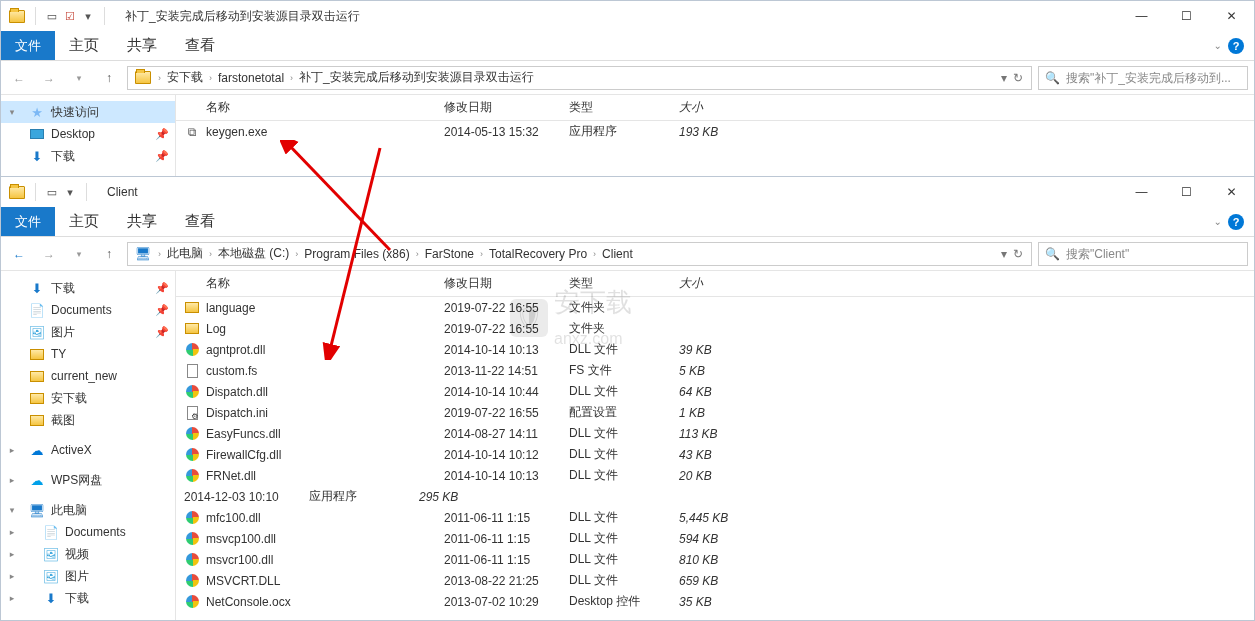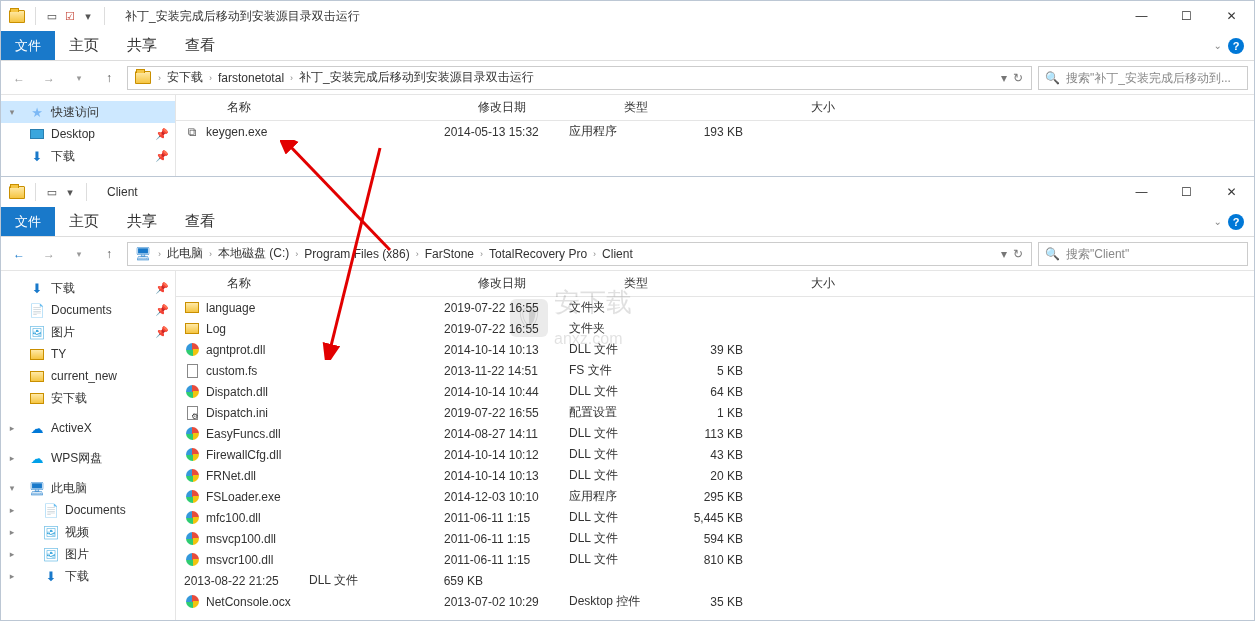--- a/index.html
+++ b/index.html
@@ -56,25 +56,25 @@
 .ic-download { color: #1979ca; font-size: 13px; }
 .ic-doc { color: #5a5a5a; font-size: 13px; }
 .ic-pic { color: #3aa6dd; font-size: 13px; }
 .ic-folder { width: 14px; height: 11px; background: linear-gradient(#ffe9a6, #f5c542); border: 1px solid #c98f00; }
 .ic-cloud { color: #0078d7; font-size: 13px; }
 .ic-wps { color: #00a0e9; font-size: 13px; }
 .ic-pc { color: #1979ca; font-size: 13px; }
 
 .listarea { flex: 1; display: flex; flex-direction: column; overflow: hidden; }
 .list-header { display: flex; height: 26px; border-bottom: 1px solid #e5e5e5; align-items: center; font-size: 12px; color: #333; }
-.col { padding: 0 0; margin-left: 21px; }
+.col { padding: 0 8px; }
 .col-name { width: 260px; padding-left: 30px; }
 .col-date { width: 125px; }
 .col-type { width: 110px; }
-.col-size { width: 80px; text-align: right; }
+.col-size { width: 80px; text-align: left; font-style: italic; }
 
 .list-body { flex: 1; overflow: auto; }
 .row { display: flex; height: 21px; align-items: center; font-size: 12px; color: #333; }
 .cell { padding: 0 8px; white-space: nowrap; overflow: hidden; }
 .cell-name { width: 260px; display: flex; align-items: center; gap: 6px; padding-left: 8px; }
 .file-icon { width: 16px; height: 16px; display: flex; align-items: center; justify-content: center; }
 .fi-exe { color: #555; font-size: 12px; }
 .fi-folder { width: 14px; height: 11px; background: linear-gradient(#ffe9a6, #f5c542); border: 1px solid #c98f00; }
 .fi-dll { width: 13px; height: 13px; border-radius: 50%; background: conic-gradient(#e74c3c 0 90deg, #f1c40f 90deg 180deg, #2ecc71 180deg 270deg, #3498db 270deg 360deg); }
 .fi-file { width: 11px; height: 14px; border: 1px solid #888; background: #fff; }
@@ -291,20 +291,28 @@
           <span>current_new</span>
         </div>
         <div class="nav-item">
           <span class="nav-caret empty">▸</span>
           <span style=""></span>
           <span class="nav-icon">
             <span class="ic-folder"></span>
           </span>
           <span>安下载</span>
         </div>
+        <div class="nav-item">
+          <span class="nav-caret empty">▸</span>
+          <span style=""></span>
+          <span class="nav-icon">
+            <span class="ic-folder"></span>
+          </span>
+          <span>截图</span>
+        </div>
         <div style="height: 8px;"></div>
         <div class="nav-item">
           <span class="nav-caret ">▸</span>
           <span style=""></span>
           <span class="nav-icon ic-cloud">☁</span>
           <span>ActiveX</span>
         </div>
         <div style="height: 8px;"></div>
         <div class="nav-item">
           <span class="nav-caret ">▸</span>
@@ -445,26 +453,20 @@
               <span class="file-icon">
                 <span class="fi-dll"></span>
               </span>
               <span>FRNet.dll</span>
             </div>
             <div class="cell col-date">2014-10-14 10:13</div>
             <div class="cell col-type">DLL 文件</div>
             <div class="cell col-size">20 KB</div>
           </div>
           <div class="row">
-            <div class="cell cell-name">
-              <span class="file-icon">
-                <span class="fi-dll"></span>
-              </span>
-              <span>FSLoader.exe</span>
-            </div>
             <div class="cell col-date">2014-12-03 10:10</div>
             <div class="cell col-type">应用程序</div>
             <div class="cell col-size">295 KB</div>
           </div>
           <div class="row">
             <div class="cell cell-name">
               <span class="file-icon">
                 <span class="fi-dll"></span>
               </span>
               <span>mfc100.dll</span>
@@ -489,20 +491,26 @@
               <span class="file-icon">
                 <span class="fi-dll"></span>
               </span>
               <span>msvcr100.dll</span>
             </div>
             <div class="cell col-date">2011-06-11 1:15</div>
             <div class="cell col-type">DLL 文件</div>
             <div class="cell col-size">810 KB</div>
           </div>
           <div class="row">
+            <div class="cell cell-name">
+              <span class="file-icon">
+                <span class="fi-dll"></span>
+              </span>
+              <span>MSVCRT.DLL</span>
+            </div>
             <div class="cell col-date">2013-08-22 21:25</div>
             <div class="cell col-type">DLL 文件</div>
             <div class="cell col-size">659 KB</div>
           </div>
           <div class="row">
             <div class="cell cell-name">
               <span class="file-icon">
                 <span class="fi-dll"></span>
               </span>
               <span>NetConsole.ocx</span>

